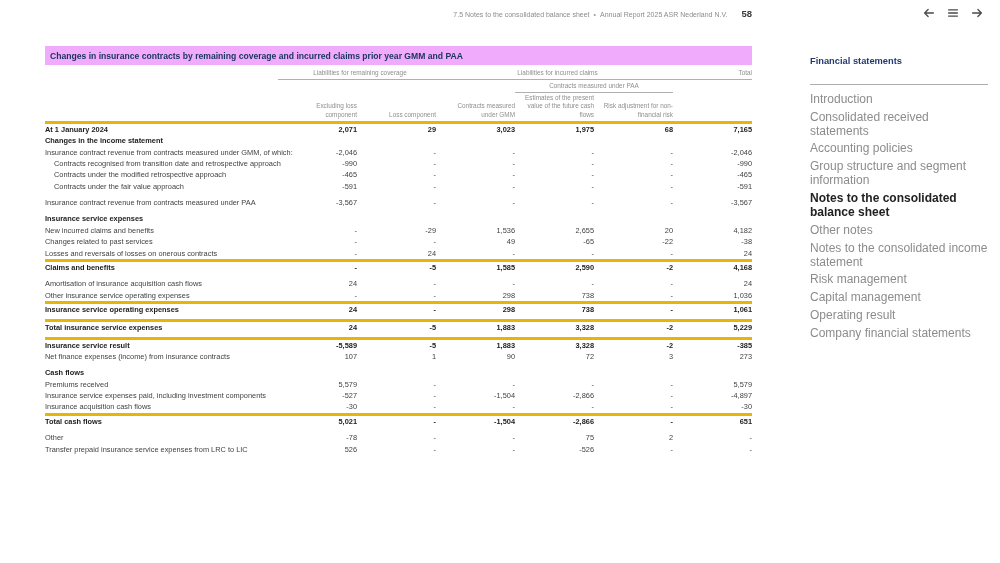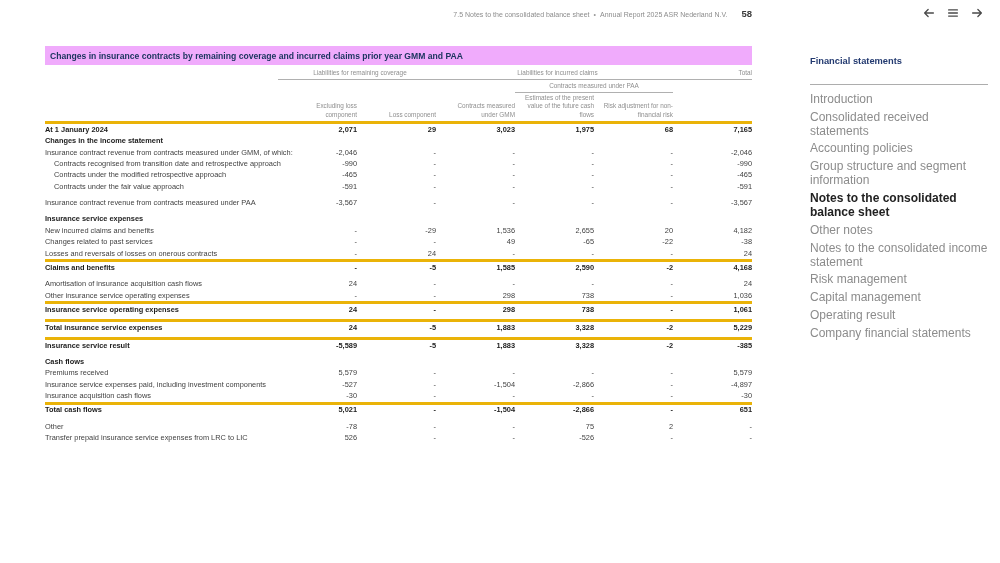--- a/index.html
+++ b/index.html
@@ -294,20 +294,29 @@
         </tr>
         <tr class="total">
           <td class="lbl">Insurance service result</td>
           <td>-5,589</td>
           <td>-5</td>
           <td>1,883</td>
           <td>3,328</td>
           <td>-2</td>
           <td>-385</td>
         </tr>
+        <tr class="data">
+          <td class="lbl">Net finance expenses (income) from insurance contracts</td>
+          <td>107</td>
+          <td>1</td>
+          <td>90</td>
+          <td>72</td>
+          <td>3</td>
+          <td>273</td>
+        </tr>
         <tr class="spacer">
           <td colspan="7"></td>
         </tr>
         <tr class="section">
           <td class="lbl">Cash flows</td>
           <td></td>
           <td></td>
           <td></td>
           <td></td>
           <td></td>

